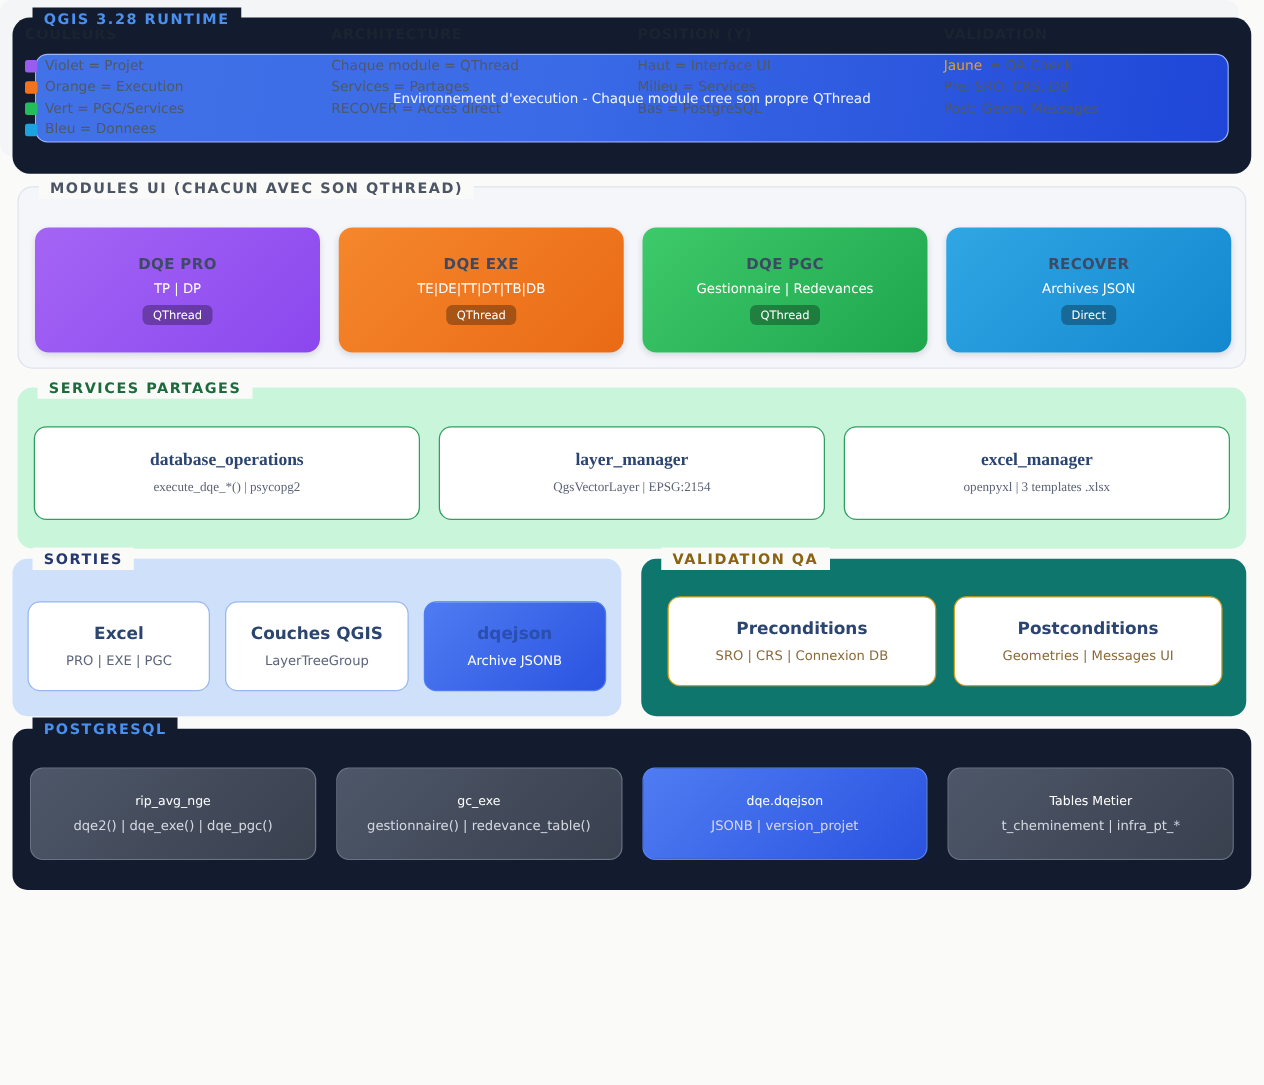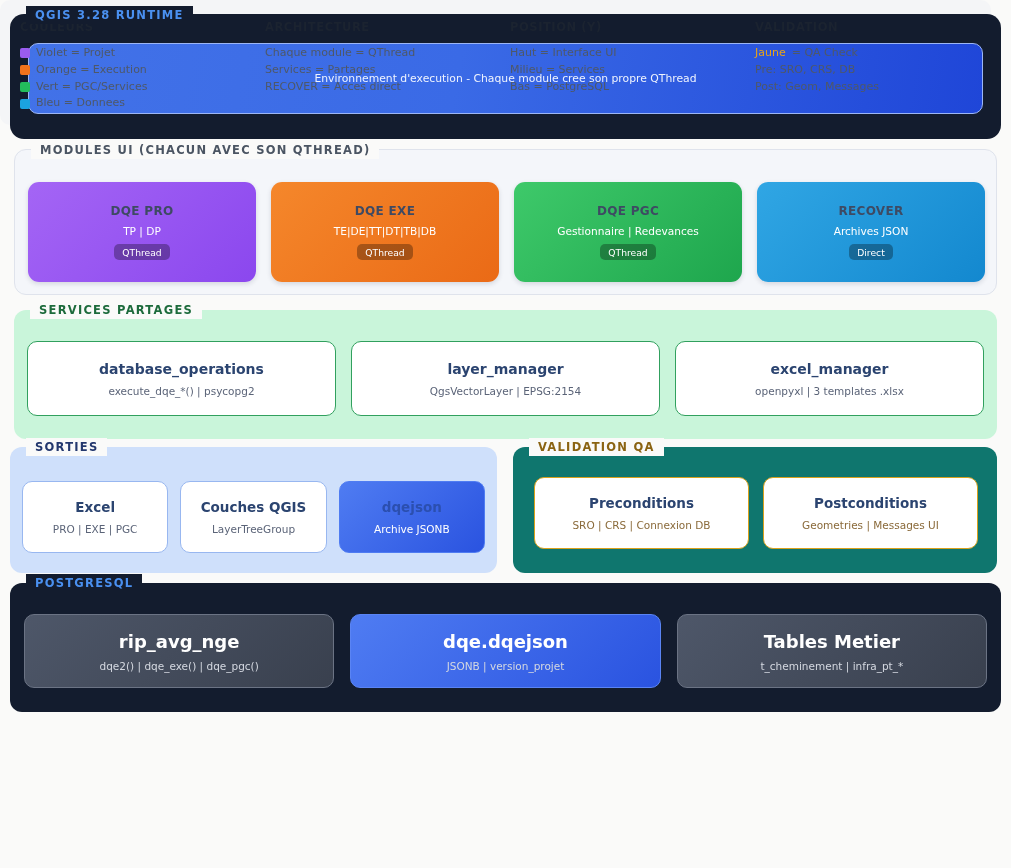--- a/index.html
+++ b/index.html
@@ -95,20 +95,21 @@
     width: 957px; display: flex; gap: 15px;
   }
   .svc-card {
     flex: 1; height: 75px;
     background: #ffffff;
     border: 1px solid #31a05e;
     border-radius: 10px;
     display: flex; flex-direction: column;
     align-items: center; justify-content: center;
     gap: 8px;
+    font-family: Liberation Serif, serif;
   }
   .svc-card .s-title { font-size: 14px; font-weight: 700; color: #2b4470; }
   .svc-card .s-sub { font-size: 10.5px; color: #5b6478; }
 
   
   #sorties-panel {
     left: 10px; top: 447px; width: 487px; height: 126px;
     background: #cfe0fb;
   }
   #sorties-panel .panel-label { color: #24386e; background: #fafaf9; }
@@ -169,21 +170,21 @@
   }
   .pg-card {
     flex: 1; height: 74px;
     background: linear-gradient(135deg, #4e5769 0%, #39404e 100%);
     border: 1px solid #6b7384;
     border-radius: 10px;
     display: flex; flex-direction: column;
     align-items: center; justify-content: center;
     gap: 8px;
   }
-  .pg-card .p-title { font-size: 18px; font-weight: 700; color: #ffffff; }
+  .pg-card .p-title { font-size: 10px; font-weight: 400; color: #ffffff; }
   .pg-card .p-sub { font-size: 10.5px; color: #d4d8e0; }
   .pg-card.highlight {
     background: linear-gradient(135deg, #4f7cf2 0%, #2a53e0 100%);
     border-color: #5a84f4;
   }
 
   
   #legend-panel {
     left: 10px; top: 733px; width: 991px; height: 125px;
     background: #f4f5f7;
@@ -300,20 +301,24 @@
     </div>
   </div>
 
   <div class="panel" id="pg-panel">
     <div class="panel-label">POSTGRESQL</div>
     <div class="pg-row">
       <div class="pg-card">
         <div class="p-title">rip_avg_nge</div>
         <div class="p-sub">dqe2() | dqe_exe() | dqe_pgc()</div>
       </div>
+      <div class="pg-card">
+        <div class="p-title">gc_exe</div>
+        <div class="p-sub">gestionnaire() | redevance_table()</div>
+      </div>
       <div class="pg-card highlight">
         <div class="p-title">dqe.dqejson</div>
         <div class="p-sub">JSONB | version_projet</div>
       </div>
       <div class="pg-card">
         <div class="p-title">Tables Metier</div>
         <div class="p-sub">t_cheminement | infra_pt_*</div>
       </div>
     </div>
   </div>

